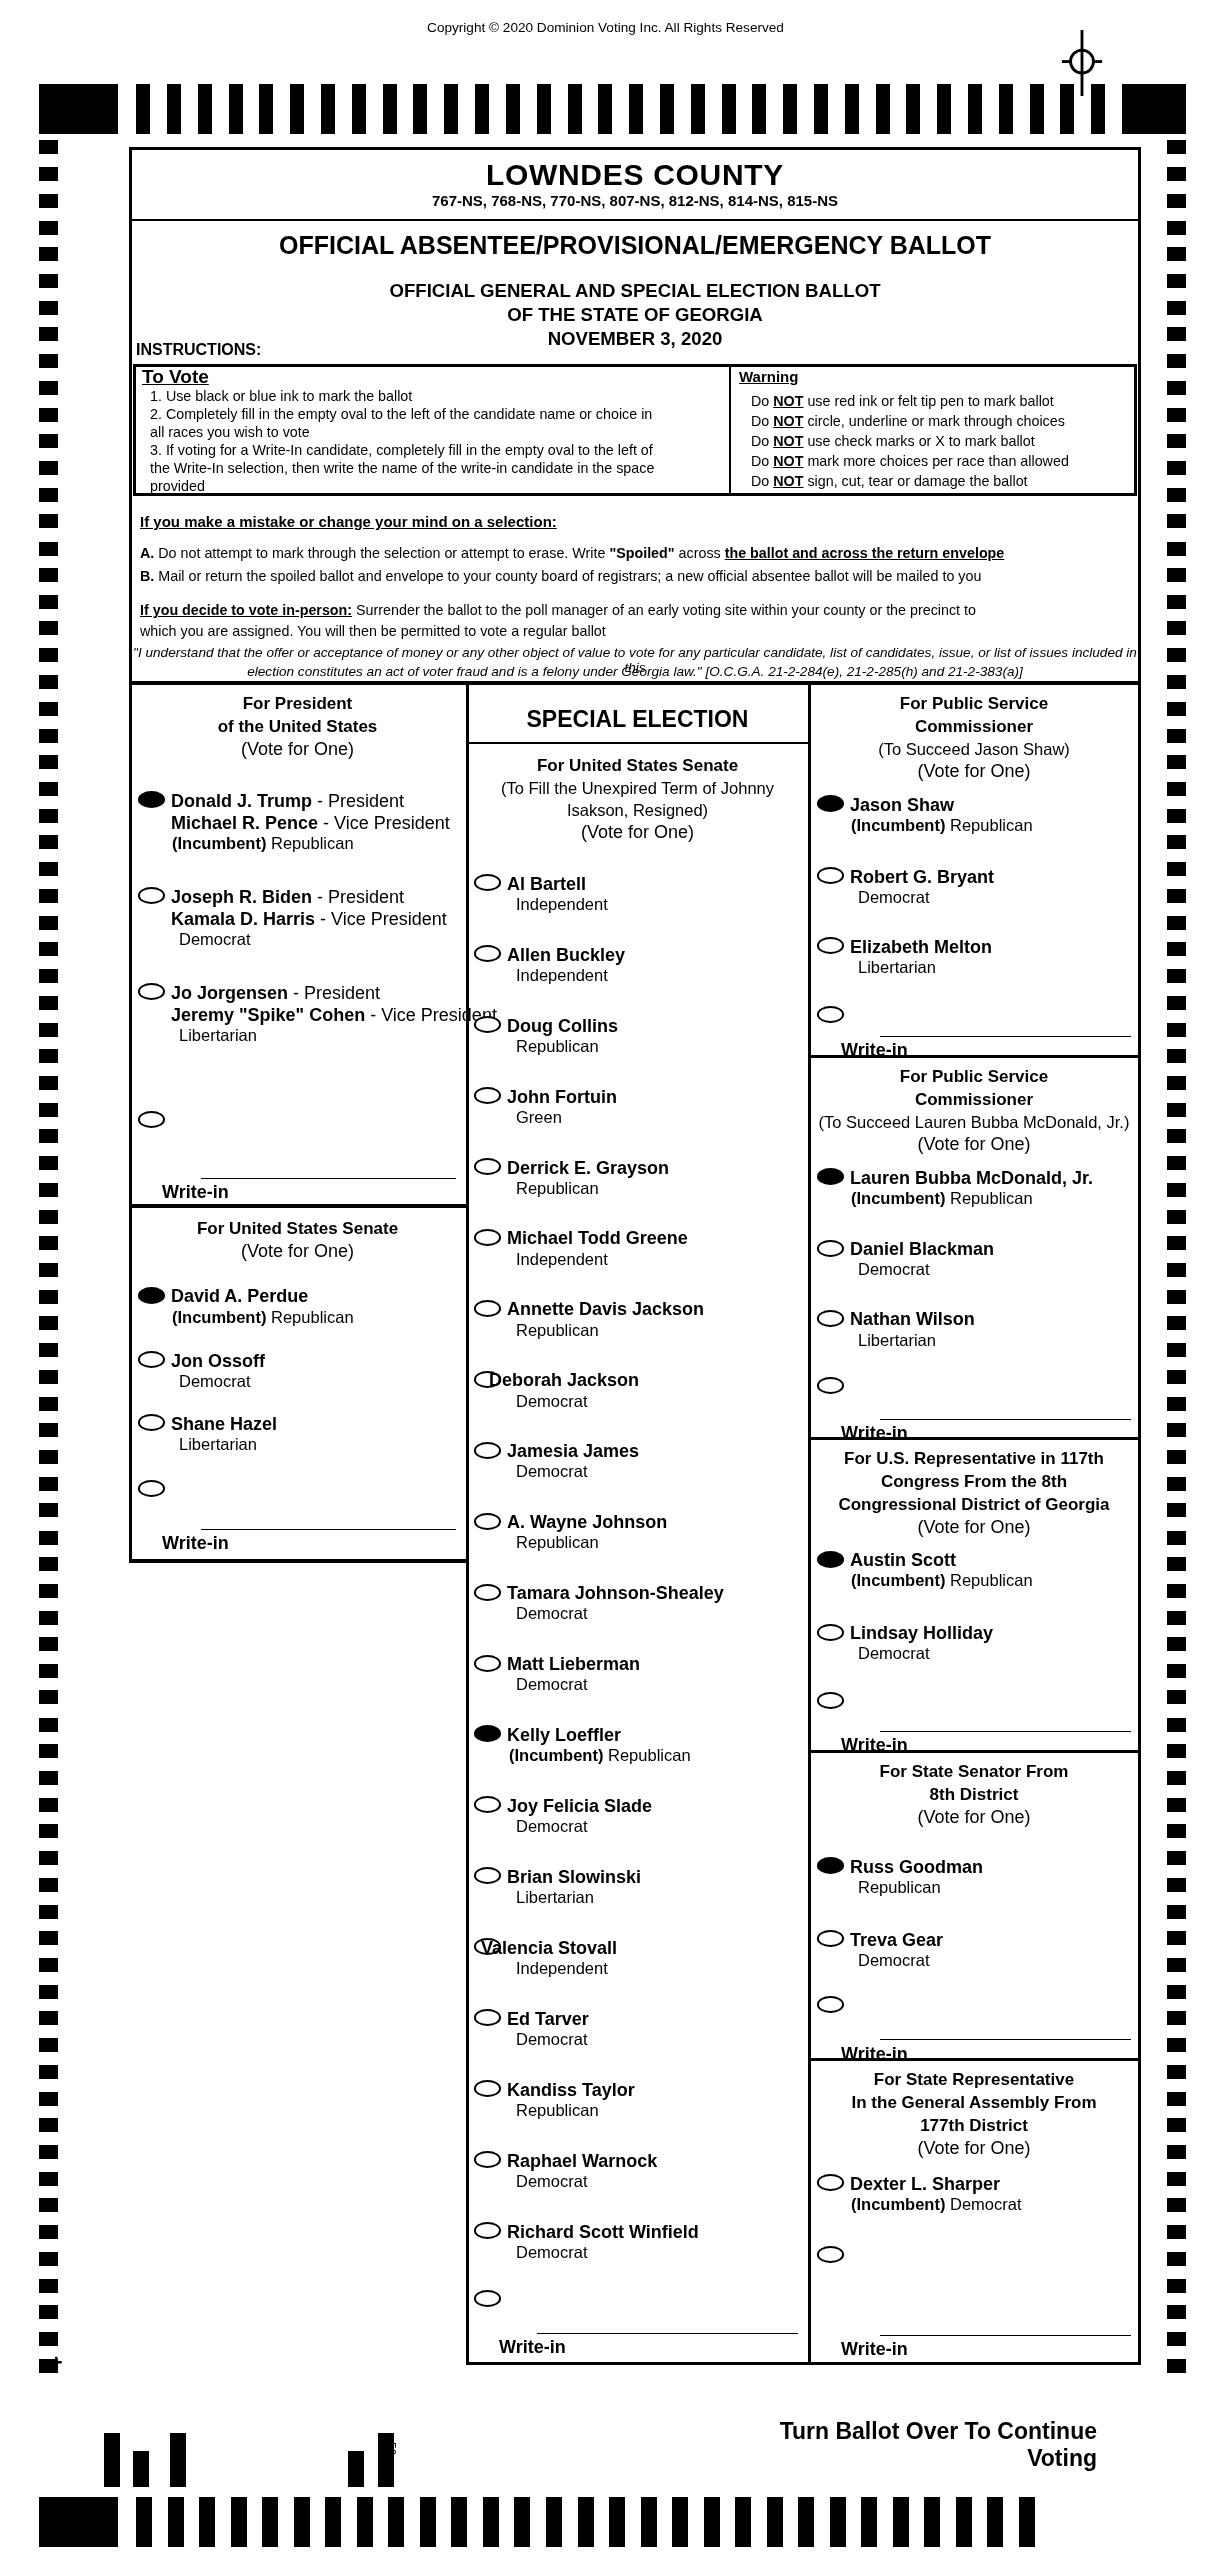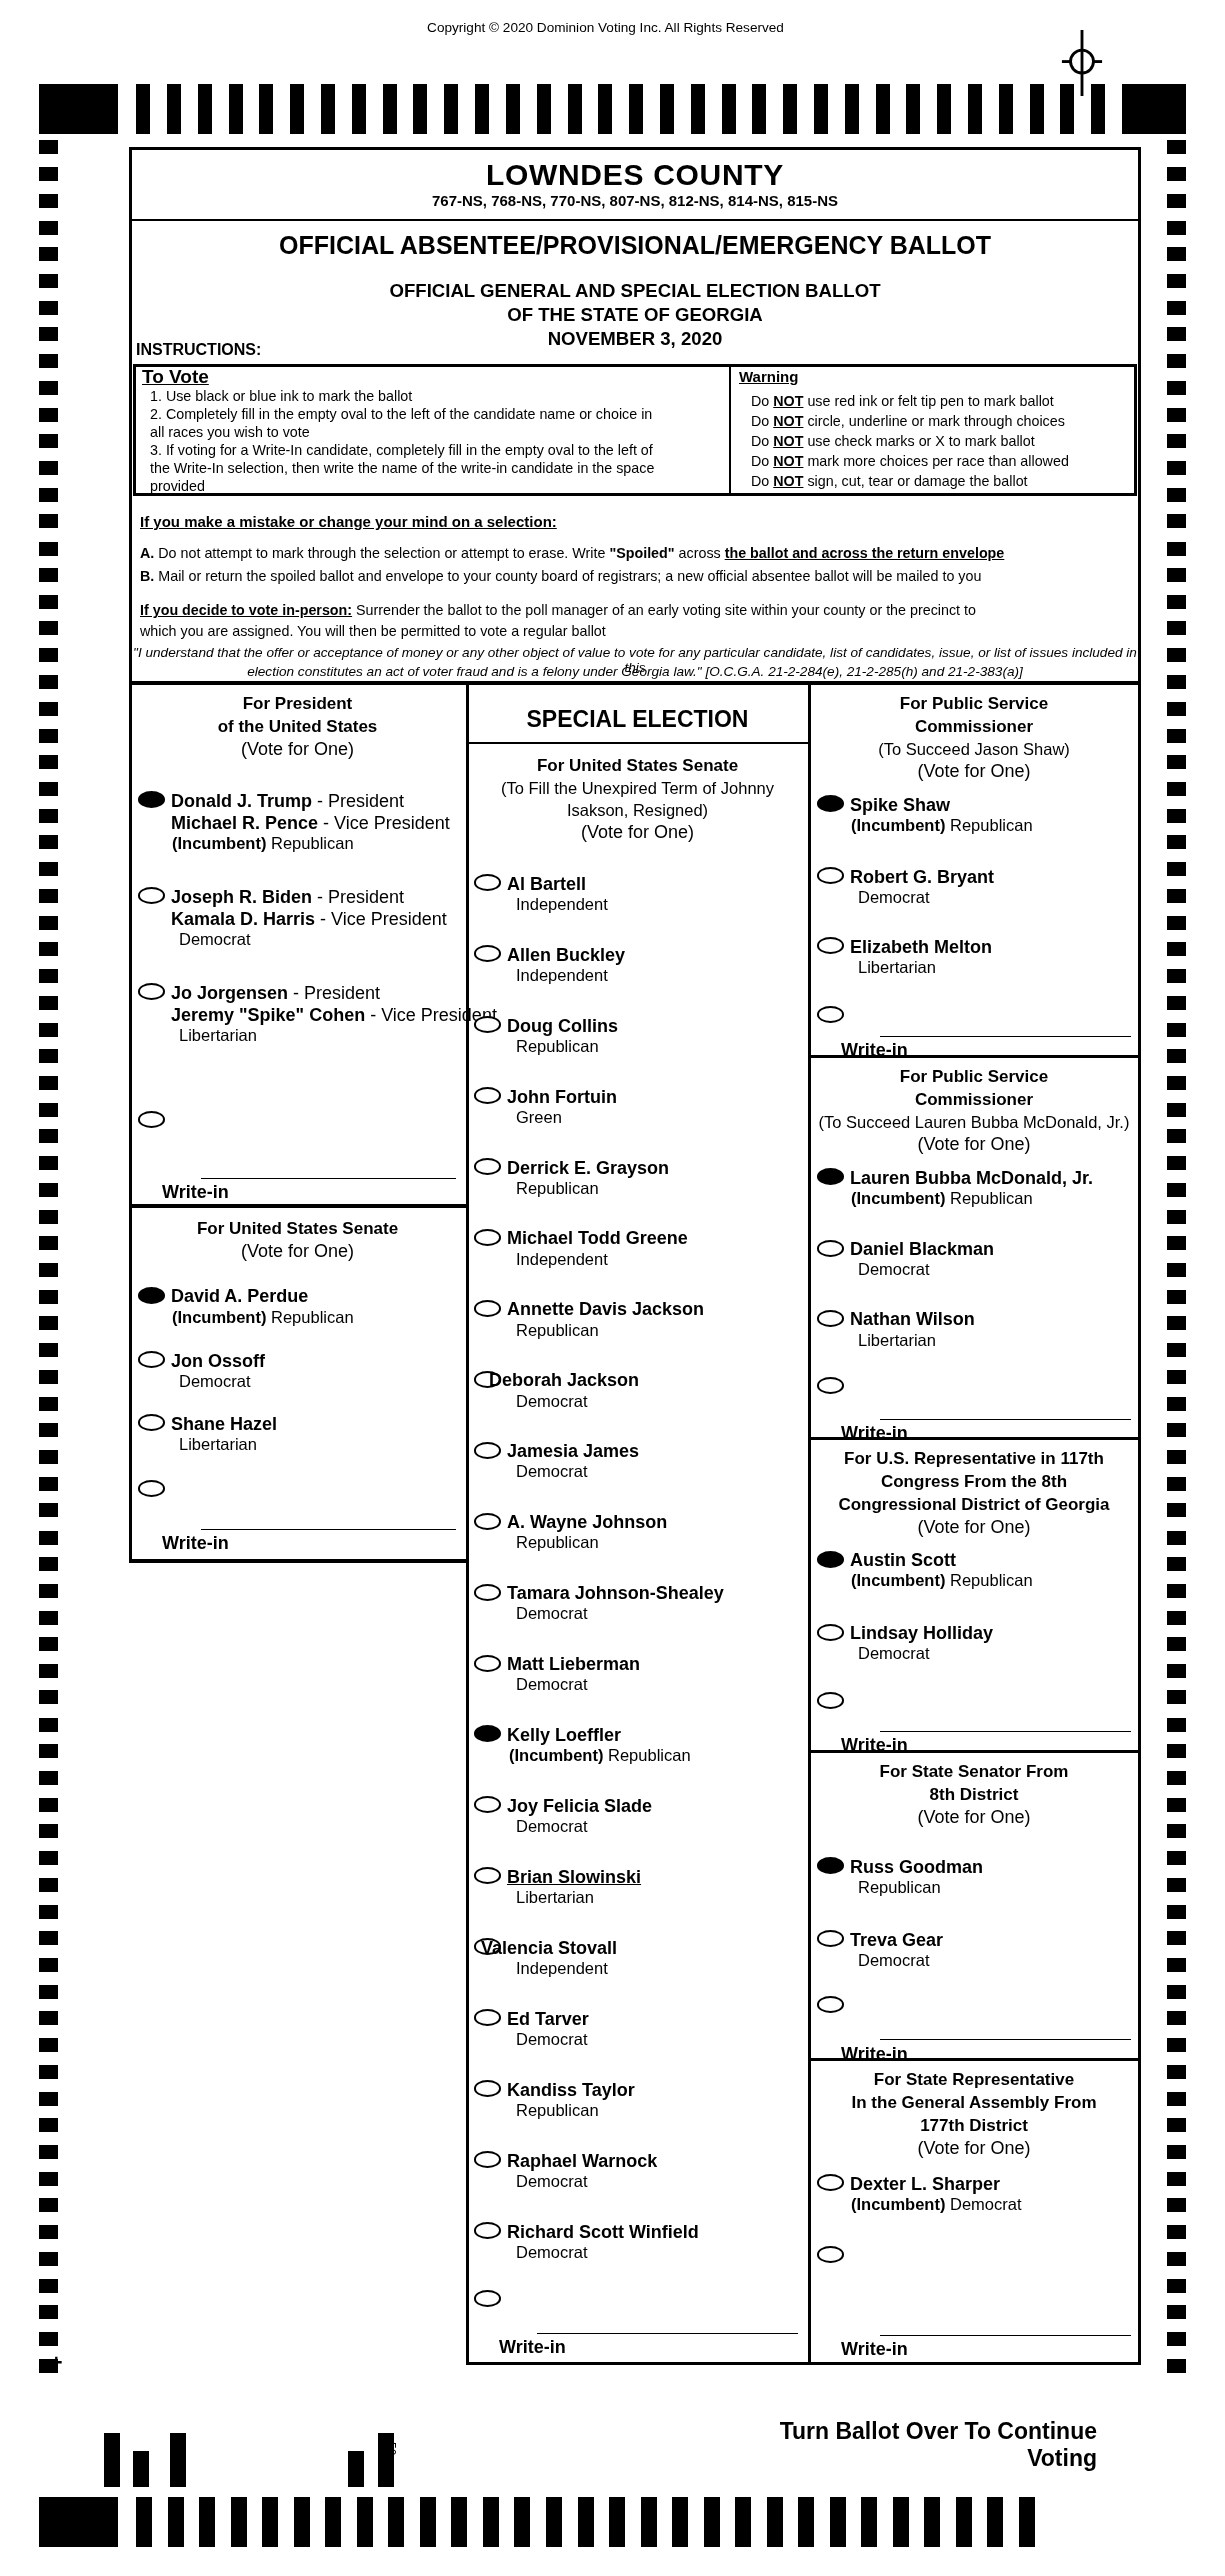--- a/index.html
+++ b/index.html
@@ -428,21 +428,21 @@
       <div class="oval" style="left: 474px; top: 1655px;"></div>
       <div class="abs cname" style="left: 507px; top: 1653px;"><span class="b">Matt Lieberman</span></div>
       <div class="abs cdetail" style="left: 516px; top: 1675px;"><span class="reg">Democrat</span></div>
       <div class="oval filled" style="left: 474px; top: 1725px;"></div>
       <div class="abs cname" style="left: 507px; top: 1724px;"><span class="b">Kelly Loeffler</span></div>
       <div class="abs cdetail" style="left: 509px; top: 1746px;"><span class="b">(Incumbent)</span><span class="reg"> Republican</span></div>
       <div class="oval" style="left: 474px; top: 1796px;"></div>
       <div class="abs cname" style="left: 507px; top: 1795px;"><span class="b">Joy Felicia Slade</span></div>
       <div class="abs cdetail" style="left: 516px; top: 1817px;"><span class="reg">Democrat</span></div>
       <div class="oval" style="left: 474px; top: 1867px;"></div>
-      <div class="abs cname" style="left: 507px; top: 1866px; text-decoration: underline;"><span class="b">Brian Slowinski</span></div>
+      <div class="abs cname" style="left: 507px; top: 1866px;"><span class="b">Brian Slowinski</span></div>
       <div class="abs cdetail" style="left: 516px; top: 1888px;"><span class="reg">Libertarian</span></div>
       <div class="oval" style="left: 474px; top: 1938px;"></div>
       <div class="abs cname" style="left: 481px; top: 1937px;"><span class="b">Valencia Stovall</span></div>
       <div class="abs cdetail" style="left: 516px; top: 1959px;"><span class="reg">Independent</span></div>
       <div class="oval" style="left: 474px; top: 2009px;"></div>
       <div class="abs cname" style="left: 507px; top: 2008px;"><span class="b">Ed Tarver</span></div>
       <div class="abs cdetail" style="left: 516px; top: 2030px;"><span class="reg">Democrat</span></div>
       <div class="oval" style="left: 474px; top: 2080px;"></div>
       <div class="abs cname" style="left: 507px; top: 2079px;"><span class="b">Kandiss Taylor</span></div>
       <div class="abs cdetail" style="left: 516px; top: 2101px;"><span class="reg">Republican</span></div>
@@ -453,21 +453,21 @@
       <div class="abs cname" style="left: 507px; top: 2221px;"><span class="b">Richard Scott Winfield</span></div>
       <div class="abs cdetail" style="left: 516px; top: 2243px;"><span class="reg">Democrat</span></div>
       <div class="oval" style="left: 474px; top: 2290px;"></div>
       <div class="rect" style="left: 537px; top: 2333px; width: 261px; height: 1.4px;"></div>
       <div class="abs wlabel" style="left: 499px; top: 2337px;">Write-in</div>
       <div class="abs ctr ctitle" style="left: 808px; top: 692px; width: 332px;">For Public Service</div>
       <div class="abs ctr ctitle" style="left: 808px; top: 715px; width: 332px;">Commissioner</div>
       <div class="abs ctr csub" style="left: 808px; top: 738px; width: 332px;">(To Succeed Jason Shaw)</div>
       <div class="abs ctr cvote" style="left: 808px; top: 760px; width: 332px;">(Vote for One)</div>
       <div class="oval filled" style="left: 817px; top: 795px;"></div>
-      <div class="abs cname" style="left: 850px; top: 794px;"><span class="b">Spike Shaw</span></div>
+      <div class="abs cname" style="left: 850px; top: 794px;"><span class="b">Jason Shaw</span></div>
       <div class="abs cdetail" style="left: 851px; top: 816px;"><span class="b">(Incumbent)</span><span class="reg"> Republican</span></div>
       <div class="oval" style="left: 817px; top: 867px;"></div>
       <div class="abs cname" style="left: 850px; top: 866px;"><span class="b">Robert G. Bryant</span></div>
       <div class="abs cdetail" style="left: 858px; top: 888px;"><span class="reg">Democrat</span></div>
       <div class="oval" style="left: 817px; top: 937px;"></div>
       <div class="abs cname" style="left: 850px; top: 936px;"><span class="b">Elizabeth Melton</span></div>
       <div class="abs cdetail" style="left: 858px; top: 958px;"><span class="reg">Libertarian</span></div>
       <div class="oval" style="left: 817px; top: 1006px;"></div>
       <div class="rect" style="left: 880px; top: 1036px; width: 251px; height: 1.4px;"></div>
       <div class="abs wlabel" style="left: 841px; top: 1040px;">Write-in</div>

